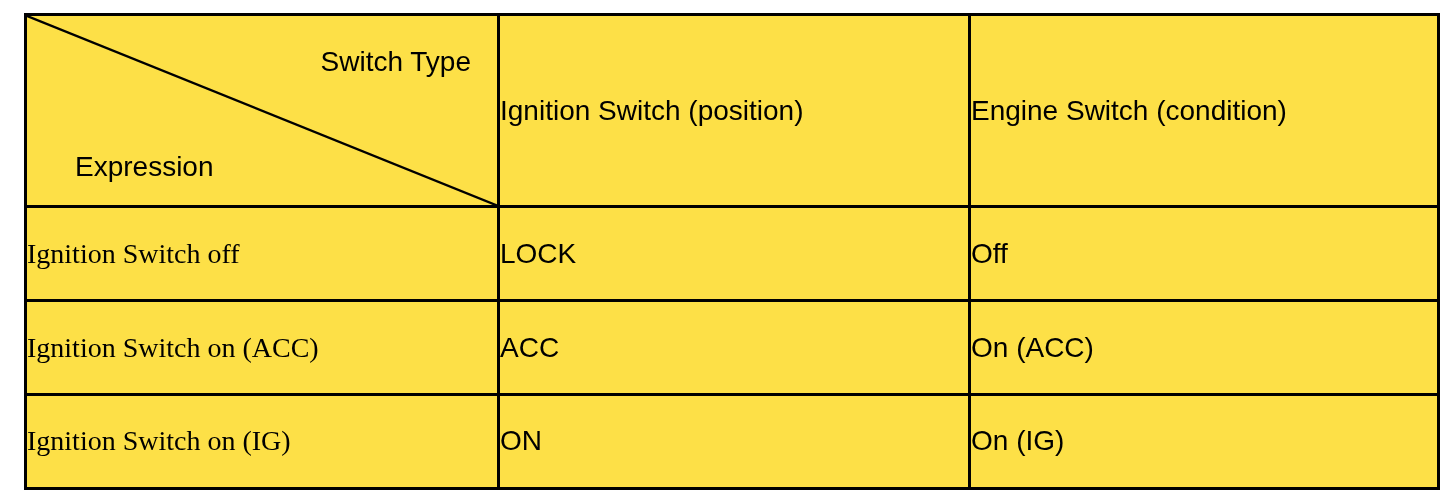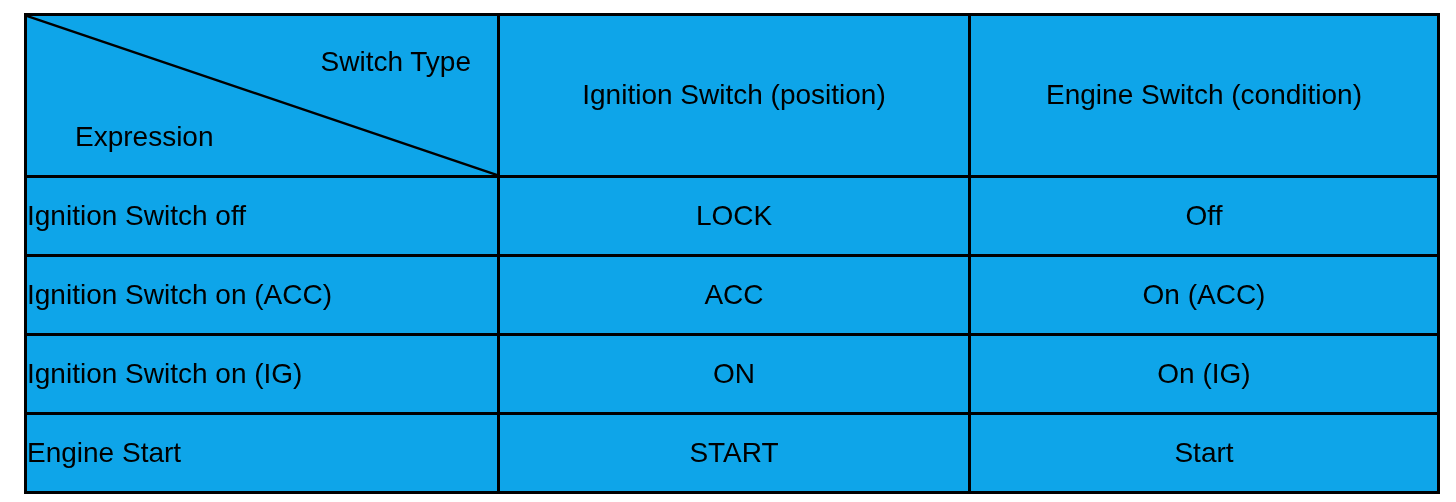--- a/index.html
+++ b/index.html
@@ -28,21 +28,21 @@
     height: 477px;
     border-collapse: collapse;
     table-layout: fixed;
     font-size: 28px;
     line-height: 1.15;
   }
 
   table.switch-table td,
   table.switch-table th {
     border: 3px solid #000000;
-    background: #0ea5e9;
+    background: #fde047;
     font-weight: 400;
     vertical-align: middle;
     padding: 0;
   }
 
   
   col.c1 { width: 473px; }
   col.c2 { width: 471px; }
   col.c3 { width: 469px; }
 
@@ -68,31 +68,31 @@
     white-space: nowrap;
   }
   .corner-bottom {
     position: absolute;
     bottom: 22px;
     left: 48px;
     white-space: nowrap;
   }
 
   th.col-header {
-    text-align: center;
+    text-align: left;
     font-weight: 400;
   }
 
   td.expression-cell {
     text-align: left;
     padding-left: 34px;
+    font-family: Liberation Serif, serif;
   }
 
   td.value-cell {
-    text-align: center;
   }
 </style>
 </head>
 <body>
 
 <div class="canvas">
   <table class="switch-table">
     <colgroup>
       <col class="c1">
       <col class="c2">
@@ -122,20 +122,15 @@
         <td class="value-cell">ACC</td>
         <td class="value-cell">On (ACC)</td>
       </tr>
 
       <tr class="data-row">
         <td class="expression-cell">Ignition Switch on (IG)</td>
         <td class="value-cell">ON</td>
         <td class="value-cell">On (IG)</td>
       </tr>
 
-      <tr class="data-row">
-        <td class="expression-cell">Engine Start</td>
-        <td class="value-cell">START</td>
-        <td class="value-cell">Start</td>
-      </tr>
     </tbody>
   </table>
 </div>
 
 </body></html>

